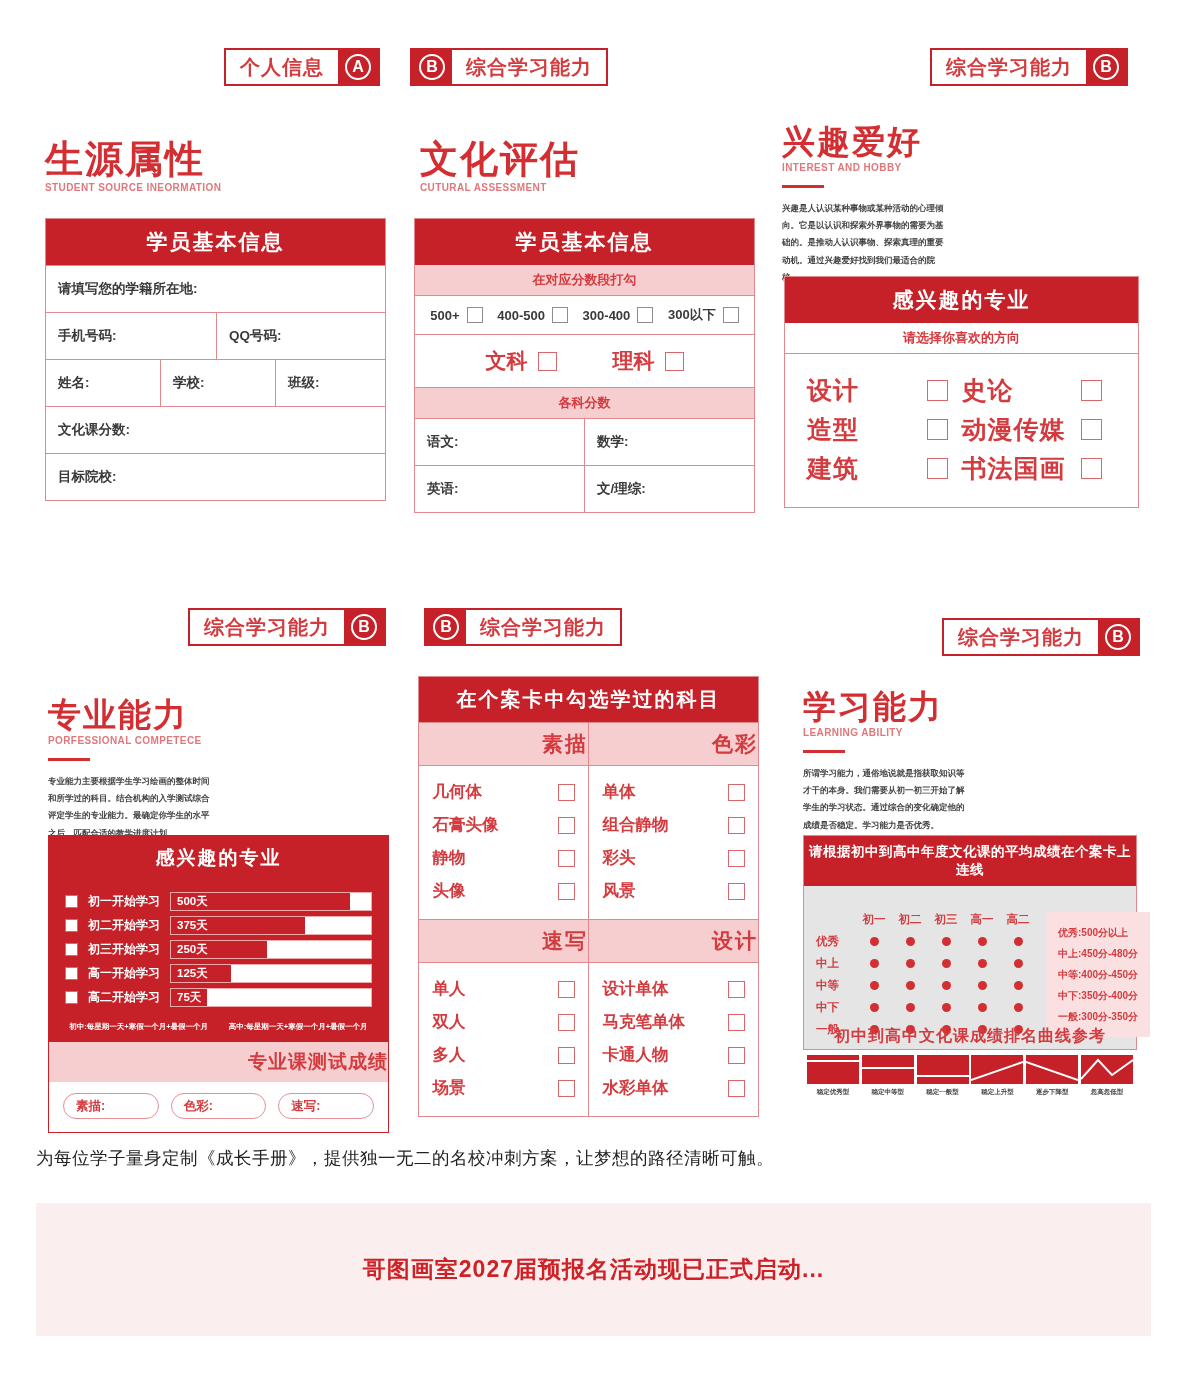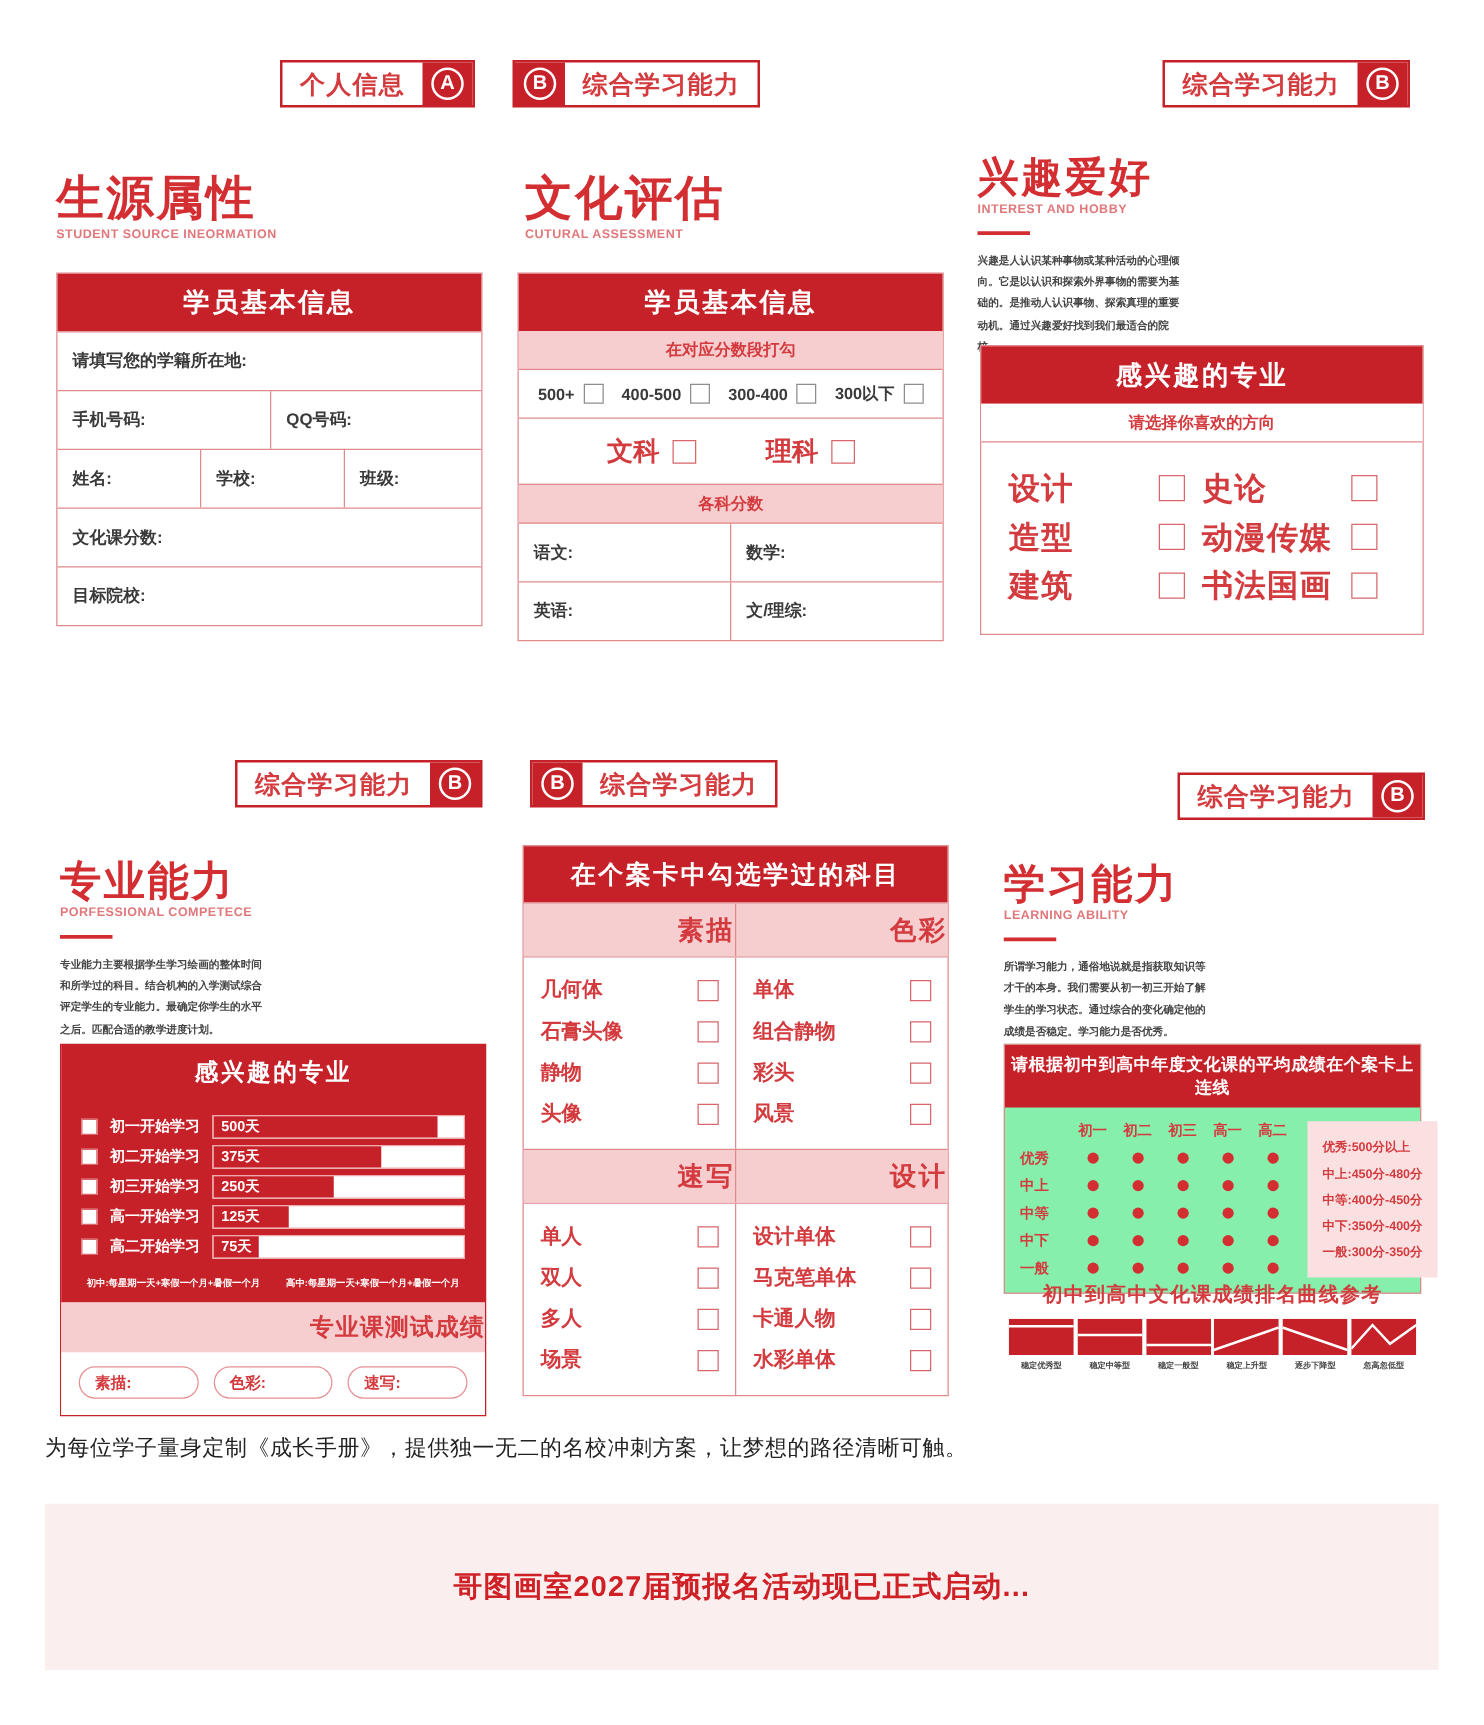--- a/index.html
+++ b/index.html
@@ -149,26 +149,26 @@
   .sub-col{flex:1;padding:15px 0 17px 0;}
   .sub-col + .sub-col{border-left:1.5px solid var(--line);}
   .sub-item{
     display:flex;align-items:center;margin:0 auto 11px auto;width:142px;
     color:var(--red-text);font-size:16.5px;font-weight:bold;
   }
   .sub-item:last-child{margin-bottom:0;}
   .sub-item .chk{width:17px;height:17px;margin-left:auto;border-color:#d9666a;}
 
   
-  .lcard{position:absolute;border:1.5px solid var(--line);background:#86efac;}
+  .lcard{position:absolute;border:1.5px solid var(--line);background:#e5e5e5;}
   .lhead{
     background:var(--red);color:#fff;text-align:center;font-size:13.5px;
     font-weight:bold;padding:7px 0;letter-spacing:.5px;
   }
-  .matrix-wrap{display:flex;padding:11px 12px 12px 12px;gap:10px;}
+  .matrix-wrap{display:flex;padding:26px 12px 12px 12px;gap:10px;}
   .matrix{flex:0 0 auto;}
   .m-head{display:flex;margin-bottom:7px;}
   .m-head .spacer{width:40px;}
   .m-head .mh{
     width:36px;text-align:center;color:var(--red-text);
     font-size:11.5px;font-weight:bold;
   }
   .m-row{display:flex;align-items:center;margin-bottom:7px;}
   .m-row:last-child{margin-bottom:0;}
   .m-row .ml{
@@ -364,21 +364,21 @@
     <div class="btxt">综合学习能力</div>
   </div>
   <div class="badge" style="left:942px;top:618px;">
     <div class="btxt">综合学习能力</div>
     <div class="bmark">
         <span>B</span>
       </div>
   </div>
 
   <div class="sec-title" style="left:48px;top:688px;">
-    <div class="cn" style="font-size:33px;">专业能力</div>
+    <div class="cn" style="font-size:33px;margin-top:10px;">专业能力</div>
     <div class="en">PORFESSIONAL COMPETECE</div>
     <div class="rule"></div>
     <div class="blurb">专业能力主要根据学生学习绘画的整体时间和所学过的科目。结合机构的入学测试综合评定学生的专业能力。最确定你学生的水平之后。匹配合适的教学进度计划。</div>
   </div>
 
   <div class="card" style="left:48px;top:835px;width:341px;border-color:var(--red);">
     <div class="card-head" style="font-size:19px;">感兴趣的专业</div>
     <div style="background:var(--red);">
       <div class="bars">
         <div class="bar-row">

